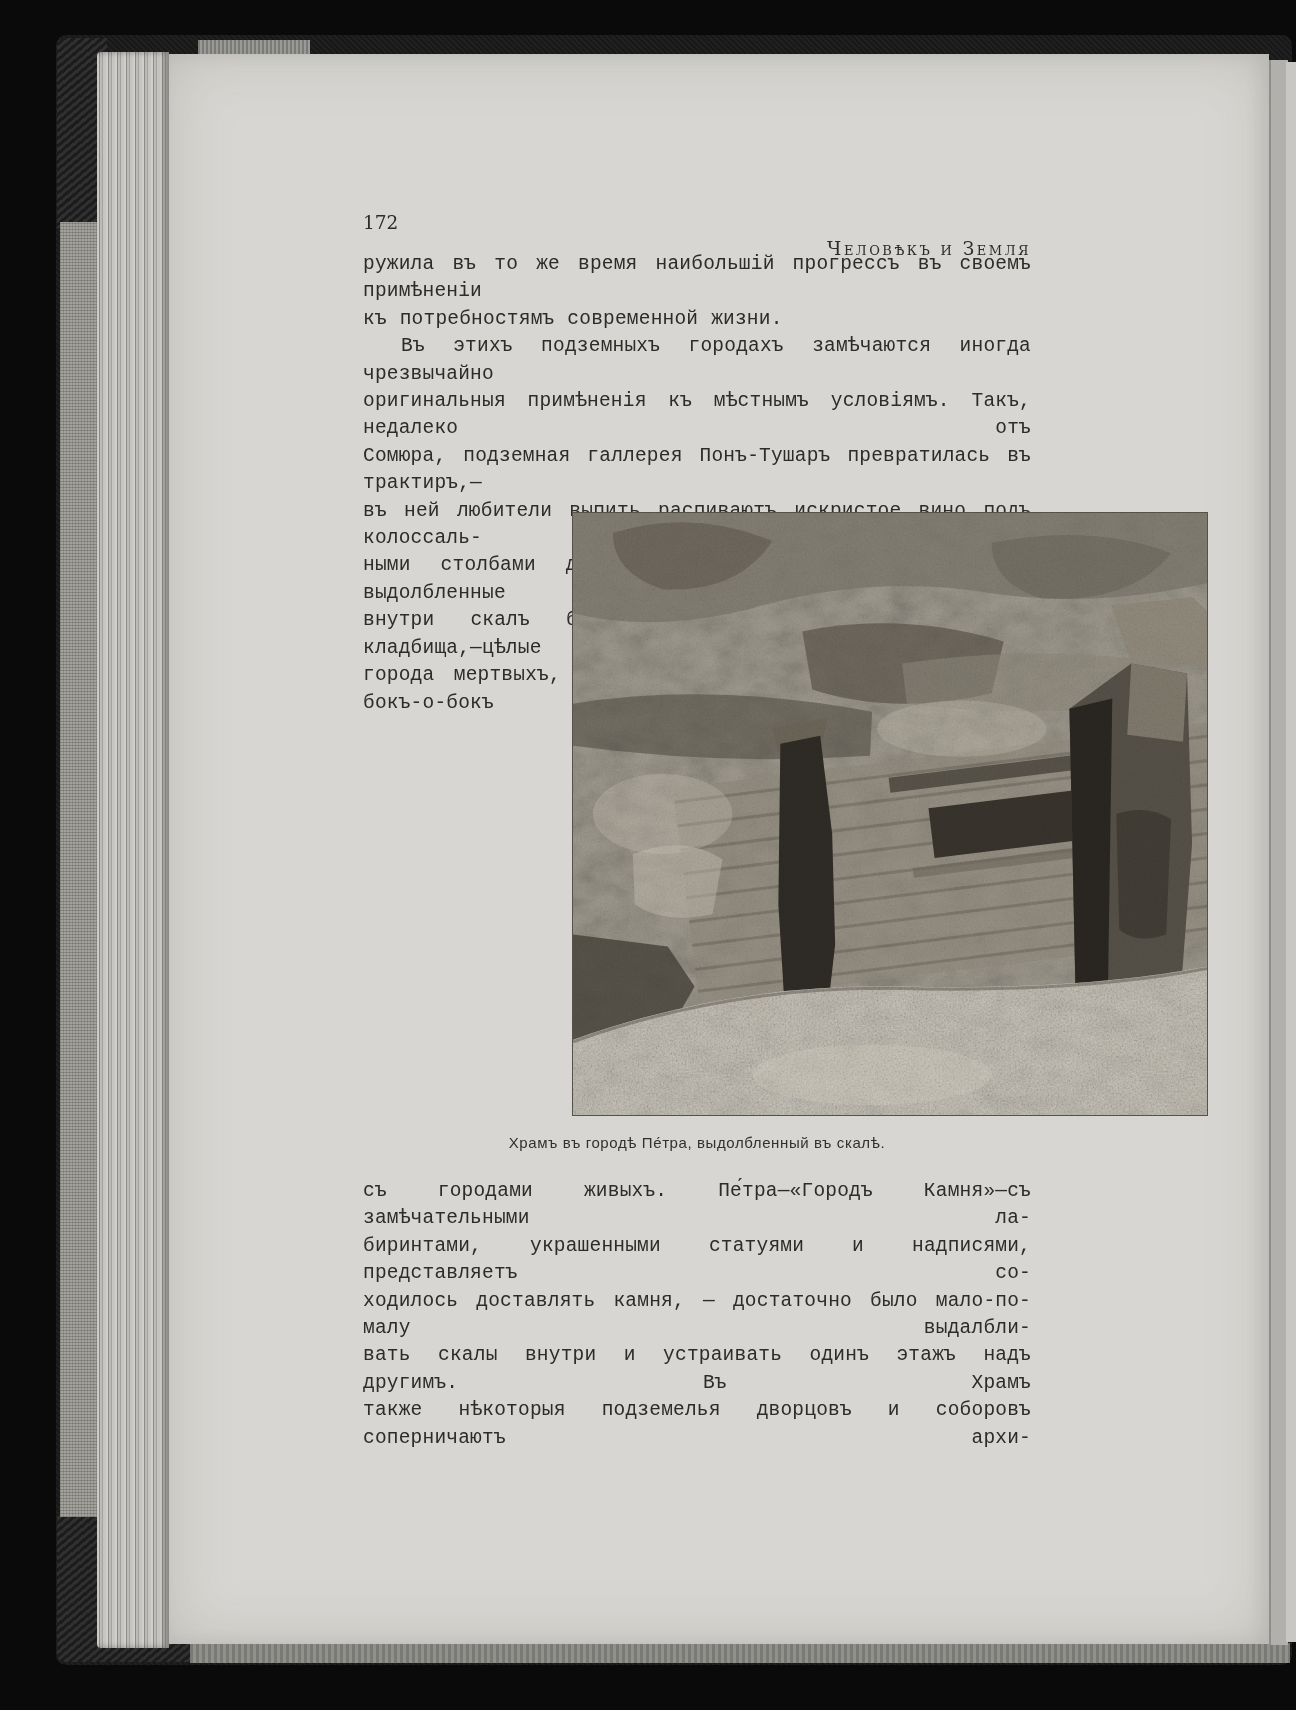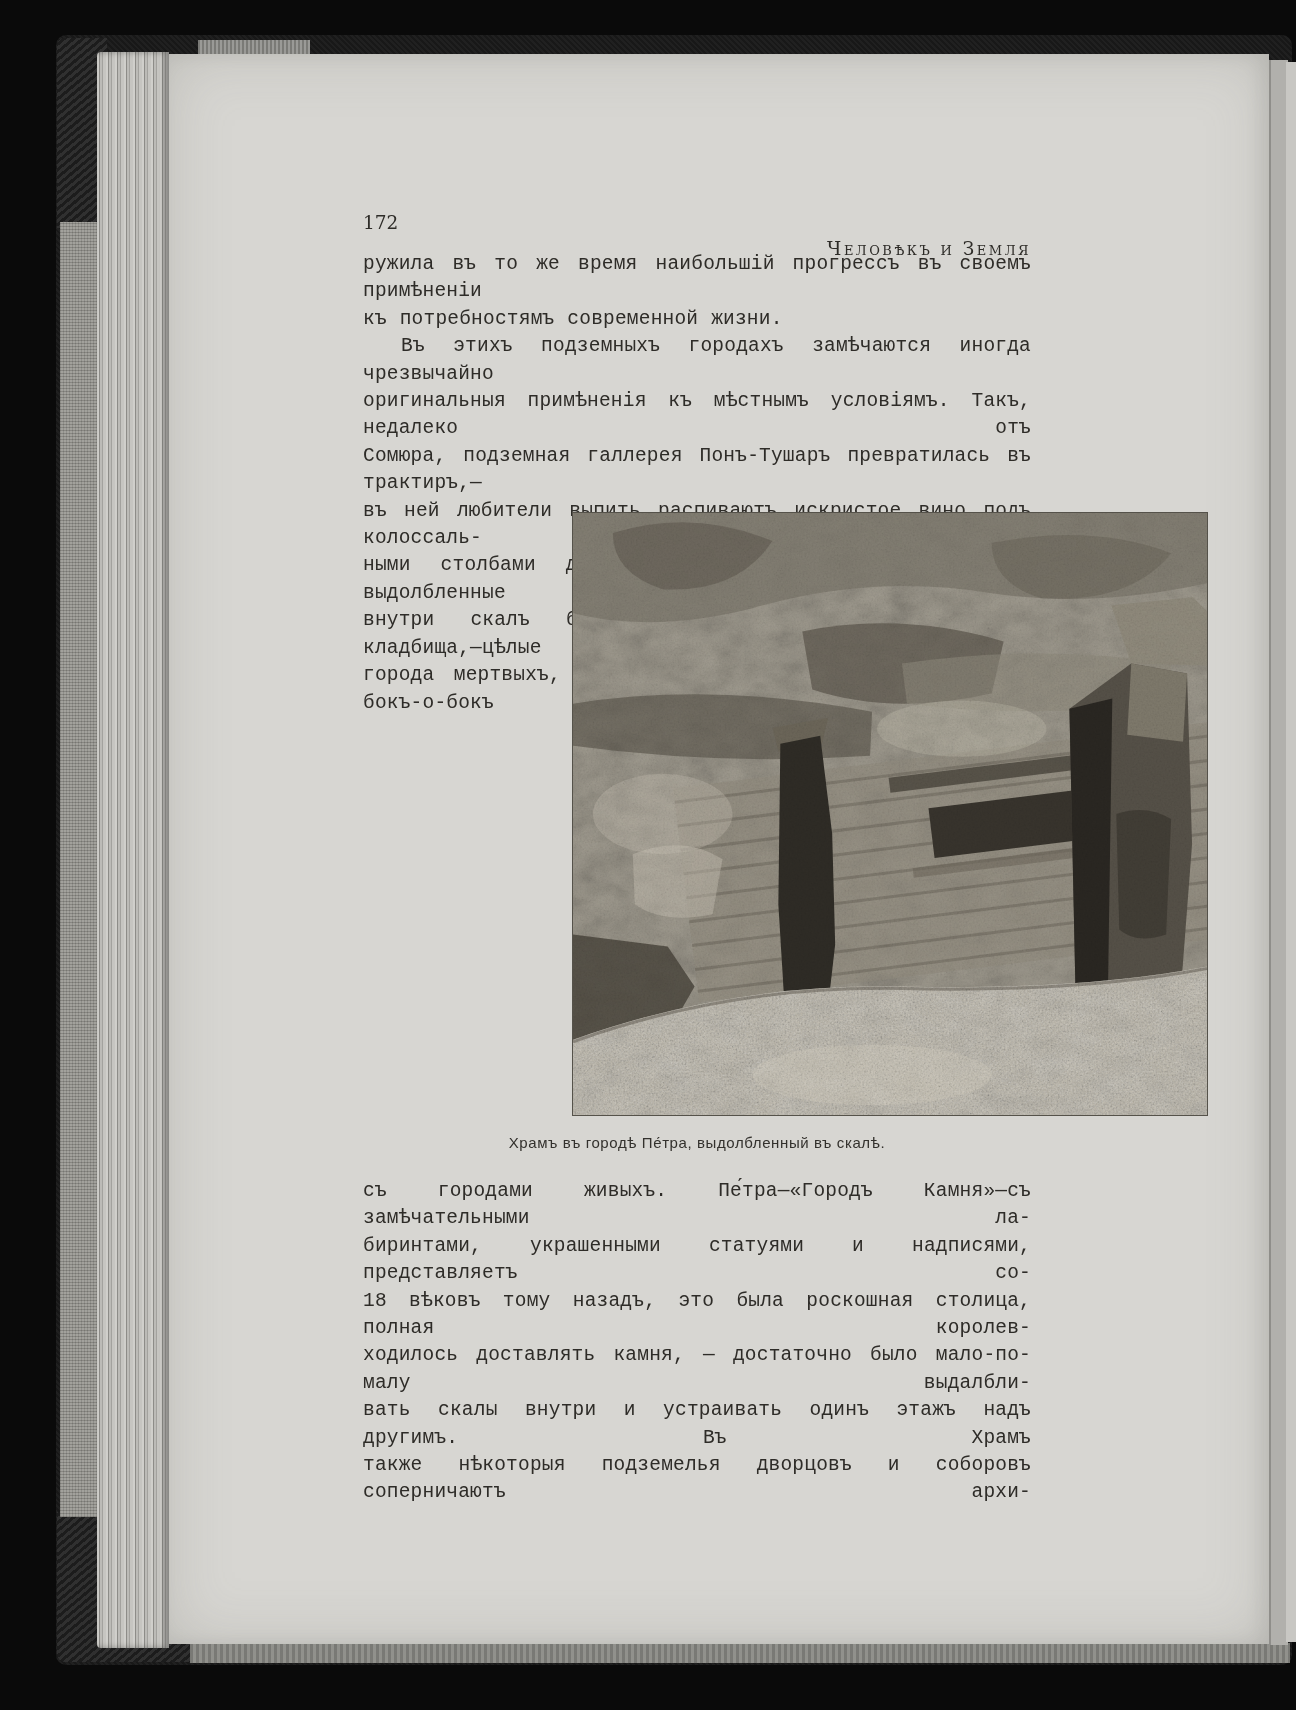--- a/index.html
+++ b/index.html
@@ -175,21 +175,20 @@
 
         <rect width="636" height="600" filter="url(#gfine)" opacity="0.28" style="mix-blend-mode:multiply"></rect>
       </svg>
     </div>
 
     <div class="caption">Храмъ въ городѣ Пе́тра, выдолбленный въ скалѣ.</div>
 
     <div class="textblock tb-bottom">
       <div class="line">съ городами живыхъ. Пе́тра—«Городъ Камня»—съ замѣчательными ла-</div>
       <div class="line">биринтами, украшенными статуями и надписями, представляетъ со-</div>
-      <div class="line">18 вѣковъ тому назадъ, это была роскошная столица, полная королев-</div>
       <div class="line">ходилось доставлять камня, — достаточно было мало-по-малу выдалбли-</div>
       <div class="line">вать скалы внутри и устраивать одинъ этажъ надъ другимъ. Въ Храмъ</div>
       <div class="line">также нѣкоторыя подземелья дворцовъ и соборовъ соперничаютъ архи-</div>
     </div>
 
   </div>
 </div>
 
 <div class="gutter"></div>
 <div class="next-page-sliver"></div>

